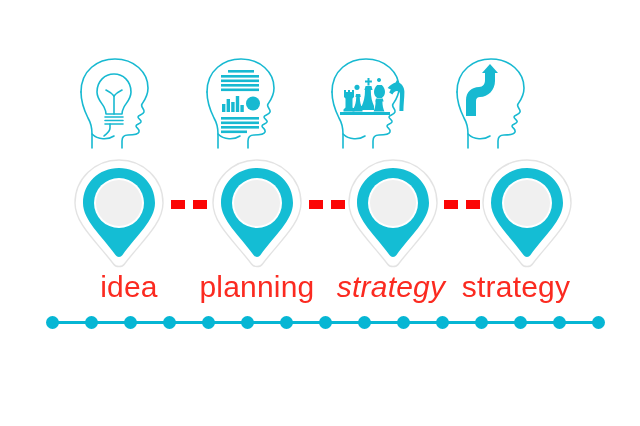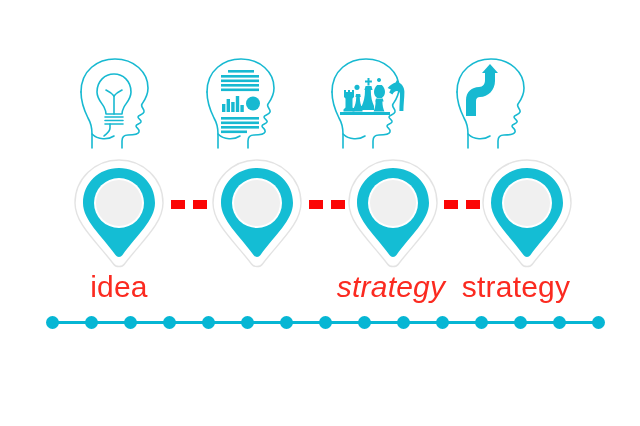--- a/index.html
+++ b/index.html
@@ -203,21 +203,22 @@
                  C74 84 96 66 96 45 C96 21 76.5 2 52 2 Z" fill="#ffffff" stroke="#e3e3e3" stroke-width="1.4"></path>
         <path d="M52 10 C32 10 16 25 16 45 C16 62 34 77 48.5 97 C50.3 99.5 53.7 99.5 55.5 97
                  C70 77 88 62 88 45 C88 25 72 10 52 10 Z" fill="#14bdd4"></path>
         <circle cx="52" cy="45" r="25" fill="#ffffff"></circle>
         <circle cx="52" cy="45" r="23" fill="#f0f0f0"></circle>
       </svg>
     </div>
   </div>
 
   <div class="label-row">
-    <div class="step-label" id="label-1" style="left: 29px; color: rgb(251, 42, 32);">idea</div>
+    <div class="step-label" id="label-1" style="left: 39px; color: rgb(251, 42, 32);">idea</div>
+    <div class="step-label" id="label-2" style="left: 167px; color: rgb(251, 42, 32);">planning</div>
     <div class="step-label" id="label-3" style="left: 301px; color: rgb(251, 42, 32); font-style: italic;">strategy</div>
     <div class="step-label" id="label-4" style="left: 426px; color: rgb(251, 42, 32);">strategy</div>
   </div>
 
   <div class="rail" id="rail">
     <div class="rail-line" style="background: rgb(6, 182, 212);"></div>
   <span class="rail-dot" style="left: 45.5px; background: rgb(6, 182, 212);"></span>
       <span class="rail-dot" style="left: 84.5px; background: rgb(6, 182, 212);"></span>
       <span class="rail-dot" style="left: 123.5px; background: rgb(6, 182, 212);"></span>
       <span class="rail-dot" style="left: 162.5px; background: rgb(6, 182, 212);"></span>

